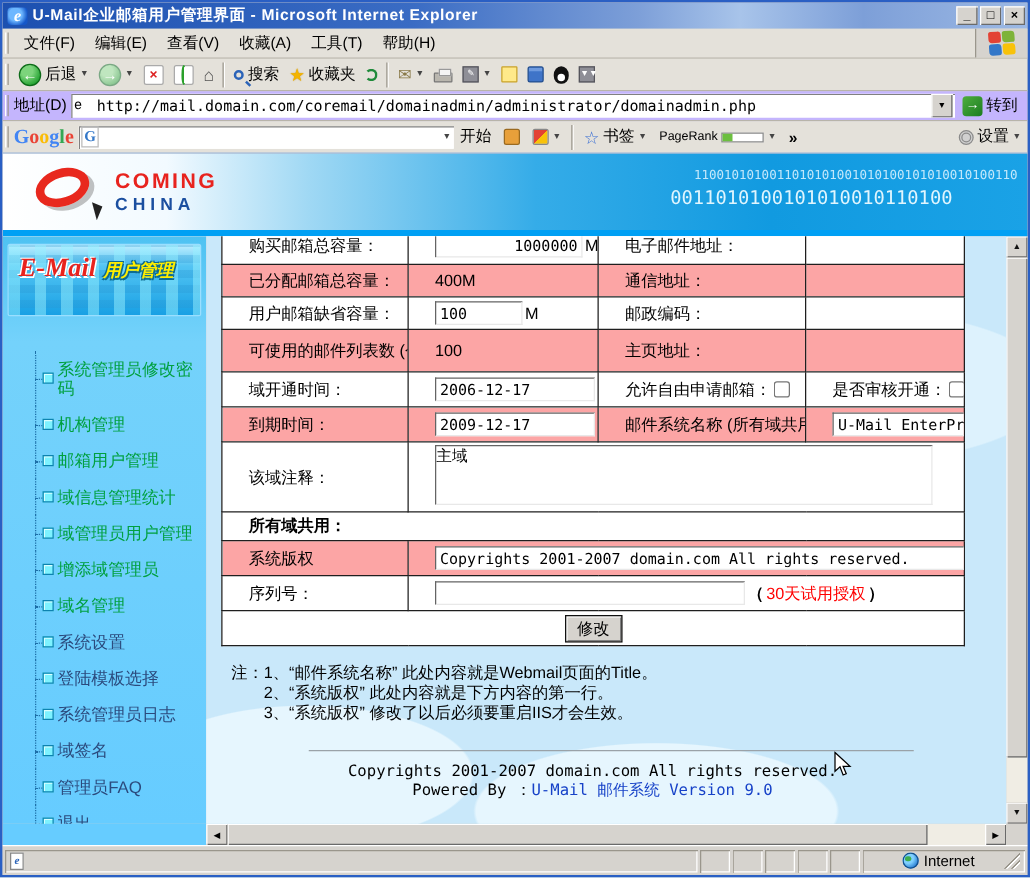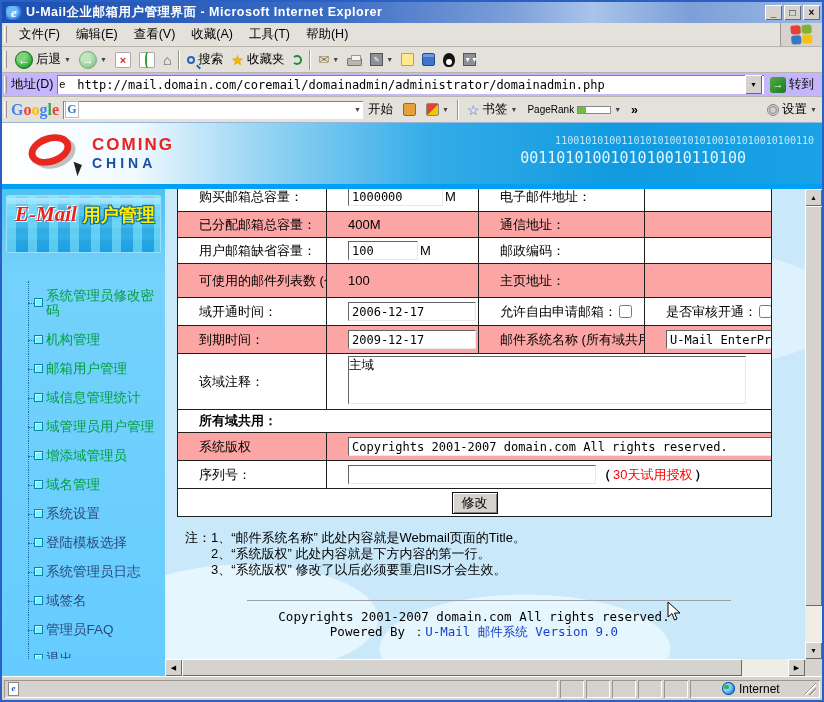--- a/index.html
+++ b/index.html
@@ -81,33 +81,33 @@
     background:linear-gradient(90deg,#ffffff 0%,#f2faff 16%,#9fd8f4 30%,#35ace8 52%,#119ae0 75%,#1aa2e6 100%); }
   .banner .strip { position:absolute; left:0; right:0; bottom:0; height:5px; background:#00a0f4; }
   .brand { position:absolute; left:22px; top:8px; display:flex; align-items:center; gap:10px; }
   .swoosh { width:58px; height:44px; position:relative; }
   .swoosh .ring { position:absolute; left:4px; top:4px; width:44px; height:30px; border:7px solid #e8281e; border-radius:50%; transform:rotate(-18deg); box-shadow:3px 4px 0 rgba(120,120,120,.45); }
   .swoosh .nib { position:absolute; right:2px; bottom:0; width:0; height:0; border-left:9px solid transparent; border-top:12px solid #222; transform:rotate(22deg); }
   .brandtext .top { font:bold 17px "Liberation Sans",sans-serif; color:#e8231e; letter-spacing:2px; }
   .brandtext .bot { font:bold 14px "Liberation Sans",sans-serif; color:#1b4fa0; letter-spacing:4px; }
   .binary { position:absolute; color:rgba(225,245,255,.85); font-family:"DejaVu Sans Mono",monospace; white-space:nowrap; }
   .binary.b1 { right:8px; top:12px; font-size:10px; }
-  .binary.b2 { right:76px; top:26px; font-size:15px; color:rgba(235,250,255,.95); }
+  .binary.b2 { right:60px; top:26px; font-size:15px; color:rgba(235,250,255,.95); }
 
   
   .contentrow { flex:0 0 470px; height:470px; display:flex; }
 
   .sidebar { width:163px; flex:0 0 163px; background:linear-gradient(180deg,#4ec2f2 0%,#74d2fb 18%,#66ccff 100%); overflow:hidden; }
   .side-head { margin:6px 4px 0 4px; height:58px; border:1px solid #9adfff; border-radius:2px;
     background:linear-gradient(180deg,#bfeeff 0%,#53c4f3 30%,#18a0e4 100%); position:relative; overflow:hidden; }
   .side-head .mosaic { position:absolute; inset:0;
     background-image:repeating-linear-gradient(90deg, rgba(150,240,255,.5) 0 9px, transparent 9px 21px), repeating-linear-gradient(0deg, transparent 0 6px, rgba(40,150,210,.30) 6px 12px); }
   .side-head .row1 { position:relative; display:flex; align-items:baseline; gap:6px; padding:6px 0 0 8px; }
   .logo-email { font:bold italic 21px "Liberation Serif",serif; color:#e8231e; text-shadow:1px 1px 0 #ffffff, -1px -1px 0 #ffffff; }
-  .logo-title { font-weight:bold; font-size:18px; color:#ffee00; text-shadow:1px 1px 0 #0d6a8e, -1px -1px 0 #0d6a8e, 1px -1px 0 #0d6a8e, -1px 1px 0 #0d6a8e; }
+  .logo-title { font-weight:bold; font-size:14px; color:#ffee00; text-shadow:1px 1px 0 #0d6a8e, -1px -1px 0 #0d6a8e, 1px -1px 0 #0d6a8e, -1px 1px 0 #0d6a8e;font-style:italic; }
   .side-menu { list-style:none; margin-top:28px; }
   .side-menu li { position:relative; padding:7px 2px 7px 44px; font-size:13.5px; line-height:15px; cursor:pointer; }
   .side-menu li::before { content:""; position:absolute; left:26px; top:0; height:50%; border-left:1px dotted #1d6fa8; }
   .side-menu li .vline { position:absolute; left:26px; top:50%; bottom:0; border-left:1px dotted #1d6fa8; }
   .side-menu li:last-child .vline { display:none; }
   .side-menu li .hline { position:absolute; left:26px; top:50%; width:8px; border-top:1px dotted #1d6fa8; }
   .bullet { position:absolute; left:32px; top:50%; margin-top:-5px; width:9px; height:9px; background:#7df2ff; border:1px solid #0d82b0; box-shadow:inset 1px 1px 0 #d8ffff; }
   .side-menu .green { color:#00a040; }
   .side-menu .navy { color:#2b4a7d; }
 
@@ -360,21 +360,21 @@
             <col style="width:149px">
             <col style="width:152px">
             <col style="width:166px">
             <col style="width:127px">
           </colgroup>
         <tbody>
             <tr class="white" style="height:30px">
           <td>购买邮箱总容量：</td>
           <td>
                 <span class="cell-flex">
-                  <input class="tf" style="width: 95px;" value="1000000">
+                  <input class="tf" style="width: 118px; text-align: right;" value="1000000">
                   <span>M</span>
                 </span>
               </td>
           <td>电子邮件地址：</td>
           <td></td>
         </tr>
         <tr class="blue" style="height:26px">
           <td>已分配邮箱总容量：</td>
           <td>400M</td>
           <td>通信地址：</td>

